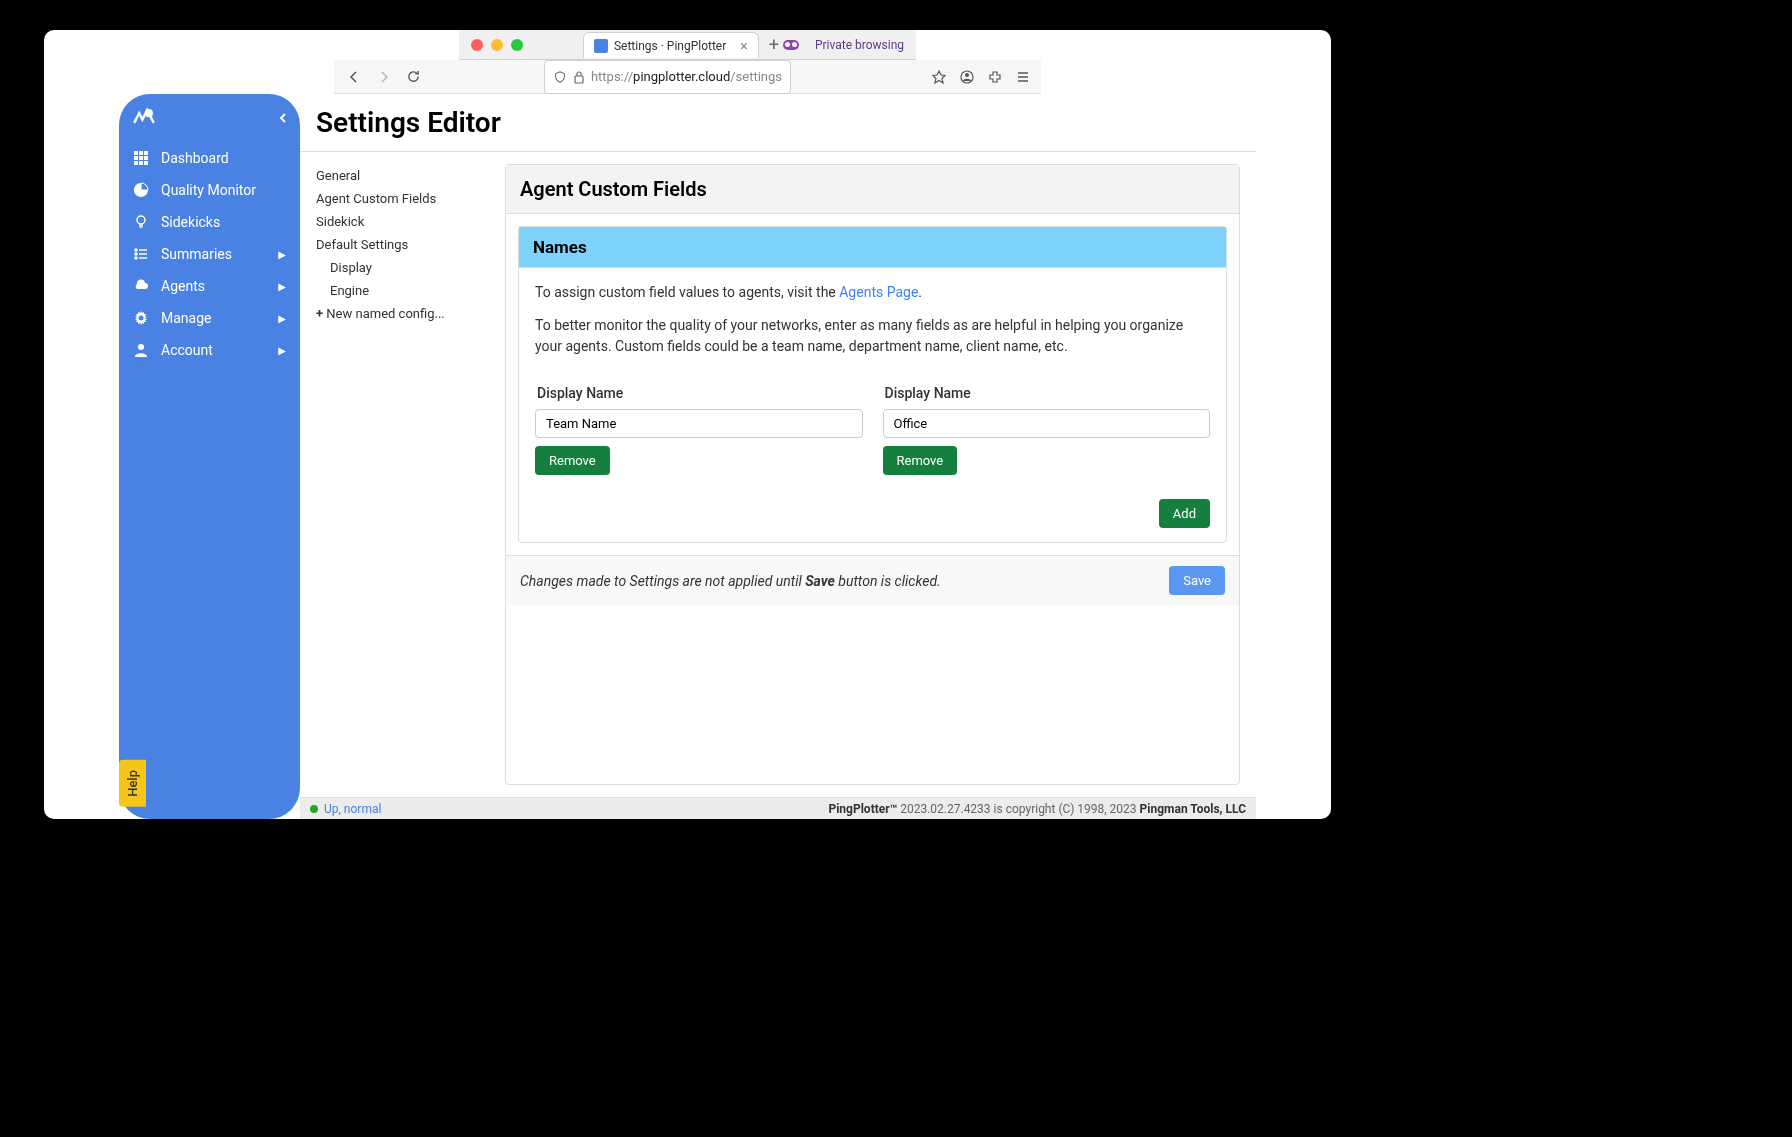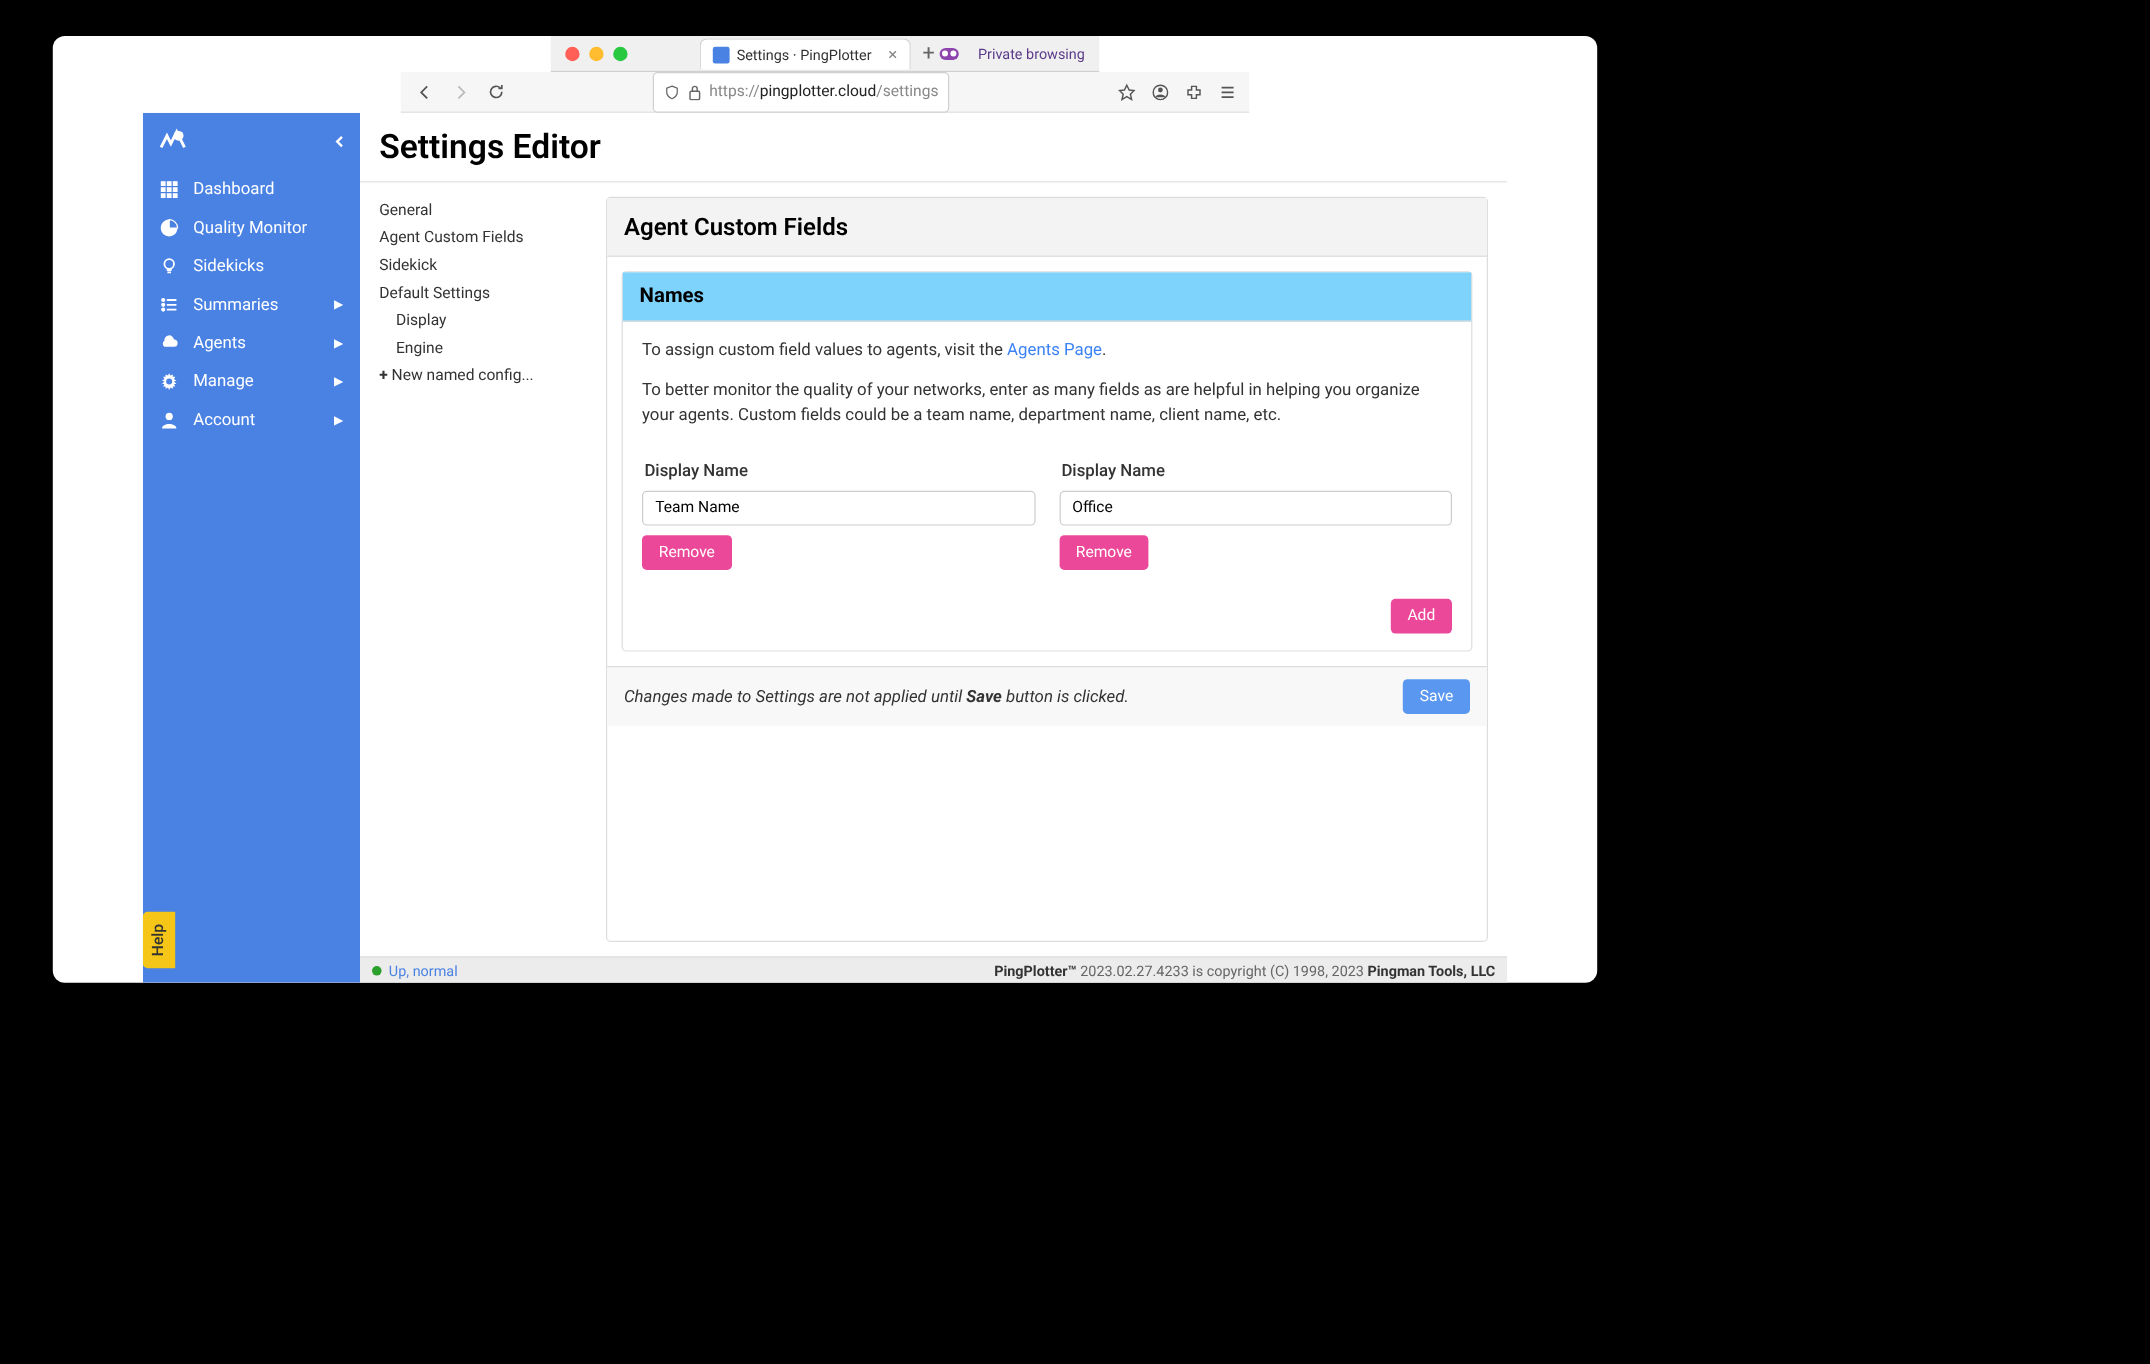--- a/index.html
+++ b/index.html
@@ -27,21 +27,21 @@
 .nav-btn { width: 20px; height: 20px; display: flex; align-items: center; justify-content: center; color: #555; cursor: pointer; }
 .nav-btn.disabled { color: #bbb; }
 .addr-bar { flex: 1; height: 34px; background: #fff; border: 1px solid #d0d0d0; border-radius: 4px; display: flex; align-items: center; padding: 0 8px; gap: 6px; font-size: 13px; color: #555; margin: 0 130px 0 110px; }
 .addr-bar .shield, .addr-bar .lock { color: #666; }
 .url { color: #888; }
 .url .domain { color: #222; }
 .addr-icons { display: flex; gap: 12px; align-items: center; color: #555; }
 
 
 .app { flex: 1; display: flex; overflow: hidden; }
-.sidebar { width: 181px; background: #4a82e4; color: #fff; display: flex; flex-direction: column; position: relative; }
+.sidebar { width: 181px; background: #4a82e4; color: #fff; display: flex; flex-direction: column; position: relative; border-radius: 31px; }
 .logo-row { height: 48px; display: flex; align-items: center; padding: 0 12px; justify-content: space-between; }
 .collapse { color: #fff; font-size: 14px; cursor: pointer; }
 .nav-item { display: flex; align-items: center; padding: 8px 14px; gap: 12px; font-size: 14px; cursor: pointer; }
 .nav-icon { width: 16px; height: 16px; display: flex; align-items: center; justify-content: center; }
 .nav-caret { margin-left: auto; font-size: 10px; }
 .help-tab { position: absolute; left: 0; bottom: 12px; background: #f5c518; color: #333; writing-mode: vertical-rl; transform: rotate(180deg); padding: 10px 6px; font-size: 13px; font-weight: 500; cursor: pointer; border-radius: 0 4px 4px 0; }
 
 .main { flex: 1; display: flex; flex-direction: column; overflow: auto; }
 .page-title { font-size: 28px; font-weight: 600; padding: 12px 16px; border-bottom: 1px solid #e0e0e0; }
 .content-row { display: flex; padding: 12px 16px; gap: 39px; flex: 1; }
@@ -56,21 +56,21 @@
 .card { border: 1px solid #ddd; border-radius: 4px; }
 .card-header { background: #7dd3fc; border-bottom: 1px solid #ddd; padding: 10px 14px; font-size: 17px; font-weight: 700; }
 .card-body { padding: 14px 16px; font-size: 14px; color: #333; }
 .desc { line-height: 1.5; margin-bottom: 12px; }
 .link { color: #3b82f6; cursor: pointer; }
 .fields-row { display: flex; gap: 20px; margin-top: 28px; }
 .field-col { flex: 1; }
 .field-label { font-size: 14px; margin-bottom: 8px; font-weight: 500; padding-left: 2px; }
 .field-input { width: 100%; padding: 6px 10px; border: 1px solid #ccc; border-radius: 4px; font-size: 13px; }
 .btn { border: none; border-radius: 4px; padding: 7px 14px; font-size: 13px; cursor: pointer; color: #fff; }
-.btn-gray { background: #ec4899; margin-top: 8px; }
+.btn-gray { background: #15803d; margin-top: 8px; }
 .add-row { display: flex; justify-content: flex-end; margin-top: 24px; }
 .panel-footer { border-top: 1px solid #ddd; background: #f8f8f8; padding: 10px 14px; display: flex; align-items: center; justify-content: space-between; font-size: 14px; }
 .footer-note { font-style: italic; color: #333; }
 .footer-note .bold { font-weight: bold; }
 .btn-blue { background: #5a97f0; }
 
 .status-bar { height: 22px; background: #ececec; border-top: 1px solid #ddd; display: flex; align-items: center; padding: 0 10px; font-size: 12px; color: #4a82e4; gap: 6px; }
 .status-dot { width: 8px; height: 8px; background: #2ca02c; border-radius: 50%; }
 .status-right { margin-left: auto; color: #666; }
 .status-right .bold { font-weight: bold; color: #333; }

